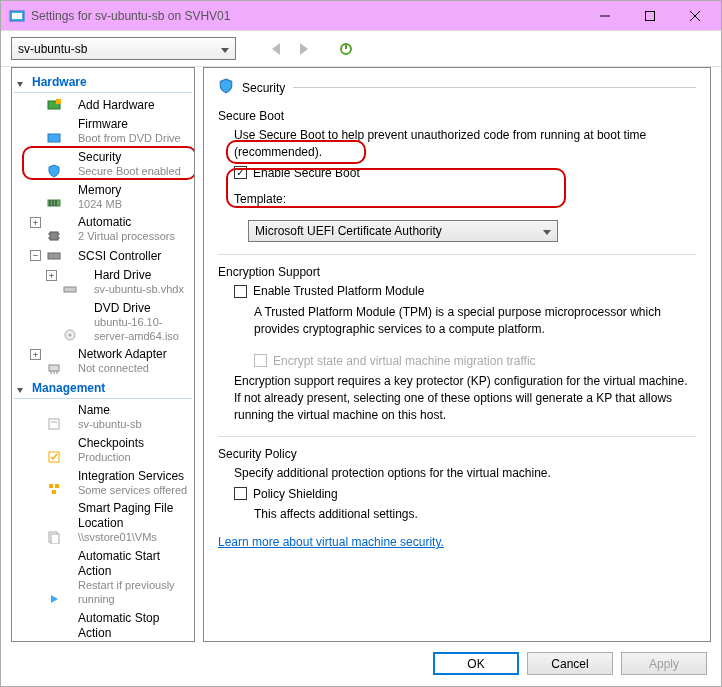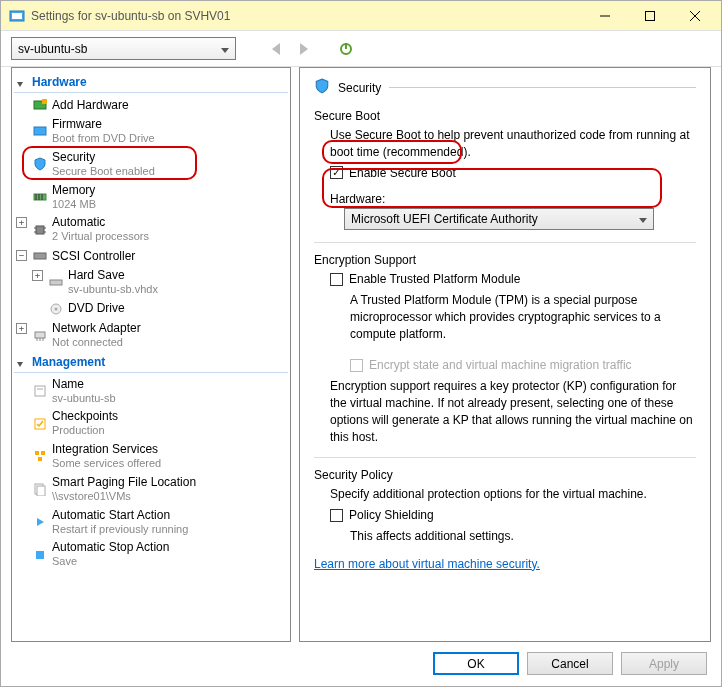--- a/index.html
+++ b/index.html
@@ -1,38 +1,38 @@
 <!DOCTYPE html>
 <html><head>
 <meta charset="utf-8">
 <style>
 * { box-sizing: border-box; margin: 0; padding: 0; font-family: "Segoe UI", Tahoma, sans-serif; font-size: 12px; }
 body { background: #fff; width: 722px; height: 687px; overflow: hidden; border: 1px solid #aaa; }
 
 
-.titlebar { display: flex; align-items: center; height: 30px; padding: 0 4px 0 8px; background: #fef9c3; border-bottom: 1px solid #e0e0e0; }
+.titlebar { display: flex; align-items: center; height: 30px; padding: 0 4px 0 8px; background: #f0abfc; border-bottom: 1px solid #e0e0e0; }
 .titlebar .app-icon { width: 16px; height: 16px; margin-right: 6px; display:flex;align-items:center;justify-content:center;}
 .titlebar .title { flex: 1; color: #555; }
 .winbtn { width: 45px; height: 29px; display: flex; align-items: center; justify-content: center; color: #555; }
 
 
 .toolbar { display: flex; align-items: center; height: 36px; padding: 4px 10px; gap: 4px; border-bottom: 1px solid #e0e0e0; }
 .vm-select { width: 225px; height: 23px; border: 1px solid #7a7a7a; background: linear-gradient(#fdfdfd,#ededed); display: flex; align-items: center; padding: 0 6px; justify-content: space-between; }
 .navbtn { width: 24px; height: 24px; display: flex; align-items: center; justify-content: center; color: #888; }
 .powerbtn svg { color:#5aa02c;}
 
 
 .main { display: flex; height: 575px; padding: 0 10px; gap: 8px; }
-.sidebar { width: 280px; border: 1px solid #888; background: #fff; overflow-y: auto; padding: 4px 2px; }
+.sidebar { width: 184px; border: 1px solid #888; background: #fff; overflow-y: auto; padding: 4px 2px; }
 .content { flex: 1; border: 1px solid #888; background: #fff; padding: 10px 14px 10px 14px; overflow-y: auto; position:relative;}
 
 
 .section-header { color: #0066cc; font-weight: 600; padding: 3px 4px 3px 18px; border-bottom: 1px solid #c8d8ee; margin-bottom: 2px; position:relative;}
 .section-header .expander{position:absolute;left:3px;top:5px;}
-.tree-item { display: flex; align-items: center; padding: 2px 2px 2px 18px; gap: 4px; position: relative; }
+.tree-item { display: flex; align-items: flex-end; padding: 2px 2px 2px 18px; gap: 16px; position: relative; margin-left: 14px; }
 .tree-item .expander { position: absolute; left: 2px; top: 4px; width: 11px; height: 11px; border: 1px solid #888; background: #fff; font-size: 9px; line-height: 9px; text-align: center; color: #555; font-family: monospace;}
 .tree-item.indent1 { padding-left: 34px; }
 .tree-item.indent1 .expander{left:18px;}
 .tree-item .icon { width: 16px; height: 16px; flex-shrink: 0; display:flex;align-items:center;justify-content:center;}
 .tree-item .labels { display: flex; flex-direction: column; line-height: 1.25;}
 .tree-item .label { color: #000; }
 .tree-item .sublabel { color: #888; font-size: 11px; }
 .tree-item.selected { }
 .tree-item.selected .labels{}
 .red-ring { position: absolute; border: 2px solid #d40000; border-radius: 10px; pointer-events: none; z-index:5;}
@@ -200,33 +200,34 @@
         </div>
     </div>
     <div class="tree-item indent1">
       <span class="expander">+</span>
       <span class="icon">
           <svg width="14" height="14">
             <rect x="1" y="5" width="12" height="5" fill="#ccc" stroke="#888"></rect>
           </svg>
         </span>
       <div class="labels">
-          <span class="label">Hard Save</span>
+          <span class="label">Hard Drive</span>
           <span class="sublabel">sv-ubuntu-sb.vhdx</span>
         </div>
     </div>
     <div class="tree-item indent1">
       <span class="icon">
           <svg width="14" height="14">
             <circle cx="7" cy="7" r="5" fill="#eee" stroke="#aaa"></circle>
             <circle cx="7" cy="7" r="1.5" fill="#aaa"></circle>
           </svg>
         </span>
       <div class="labels">
           <span class="label">DVD Drive</span>
+          <span class="sublabel">ubuntu-16.10-server-amd64.iso</span>
         </div>
     </div>
     <div class="tree-item">
       <span class="expander">+</span>
       <span class="icon">
           <svg width="14" height="14">
             <rect x="2" y="4" width="10" height="6" fill="#ddd" stroke="#888"></rect>
             <line x1="4" y1="10" x2="4" y2="13" stroke="#888"></line>
             <line x1="7" y1="10" x2="7" y2="13" stroke="#888"></line>
             <line x1="10" y1="10" x2="10" y2="13" stroke="#888"></line>
@@ -327,22 +328,22 @@
     </div>
 
     <div class="group-title">Secure Boot</div>
     <div class="group-body">
       <div>Use Secure Boot to help prevent unauthorized code from running at boot time (recommended).</div>
       <div class="checkbox-row" style="position:relative;display:inline-flex;">
         <span class="checkbox">✓</span>
         <span>Enable Secure Boot</span>
       </div>
       <div class="red-ring" style="left:22px;top:72px;width:140px;height:24px;"></div>
-      <div style="margin-top:6px">Hardware:</div>
-      <div style="padding-left:14px;margin-top:0;">
+      <div style="margin-top:6px">Template:</div>
+      <div style="padding-left:14px;margin-top:12px;">
         <div class="combo">
           <span>Microsoft UEFI Certificate Authority</span>
           <span><svg width="8" height="5">
                 <polygon points="0,0 8,0 4,5" fill="#555"></polygon>
               </svg></span>
         </div>
       </div>
       <div class="red-ring" style="left:22px;top:100px;width:340px;height:40px;"></div>
     </div>
 

